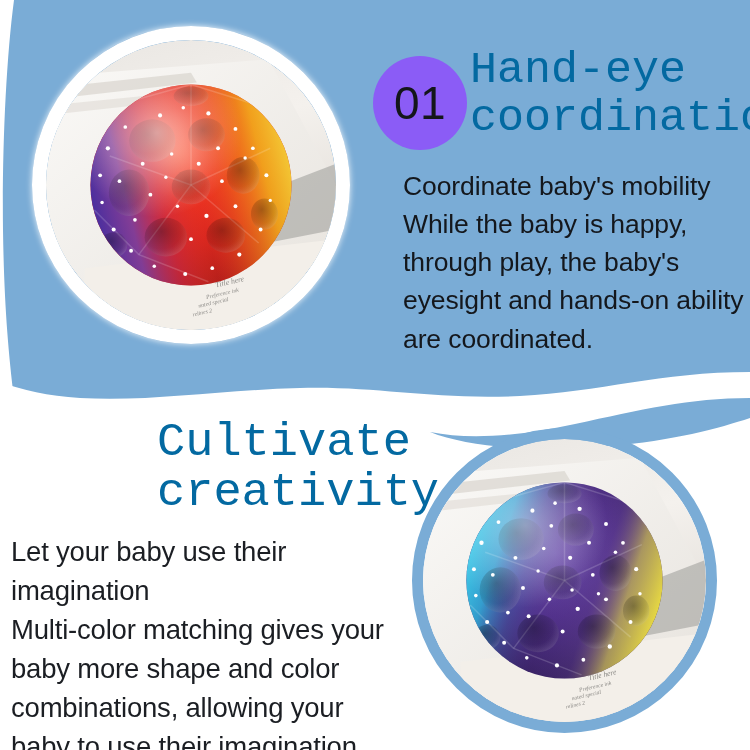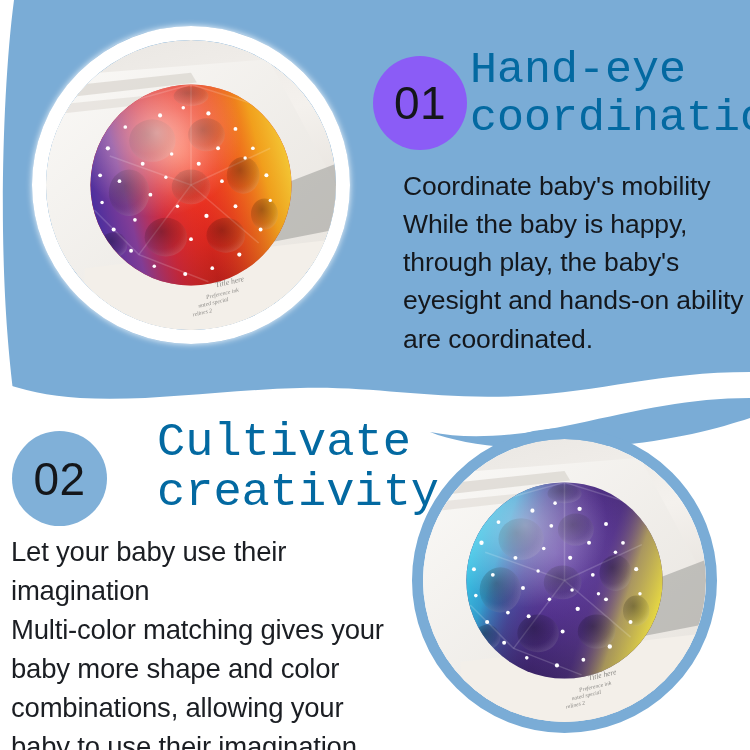--- a/index.html
+++ b/index.html
@@ -313,23 +313,20 @@
 
   <div class="heading" id="heading-01">Hand-eye
 coordination</div>
 
   <div class="body-text" id="body-01">Coordinate baby's mobility
 While the baby is happy,
 through play, the baby's
 eyesight and hands-on ability
 are coordinated.</div>
 
-  <div class="badge" id="badge-02">
-    <span>02</span>
-  </div>
 
   <div class="heading" id="heading-02">Cultivate
 creativity</div>
 
   <div class="body-text" id="body-02">Let your baby use their
 imagination
 Multi-color matching gives your
 baby more shape and color
 combinations, allowing your
 baby to use their imagination.</div>

